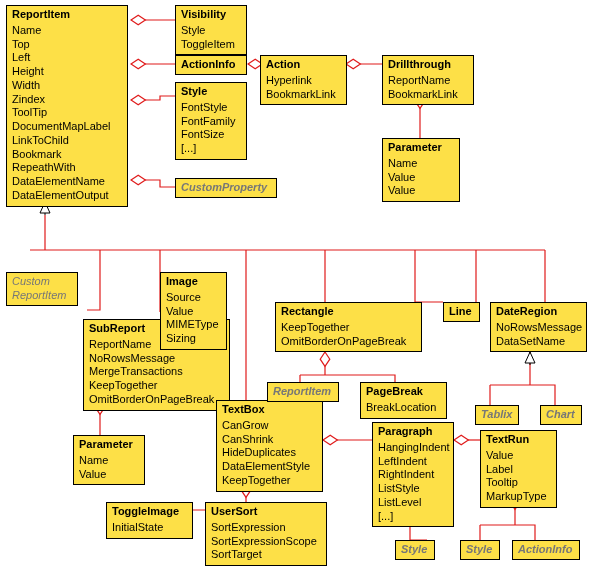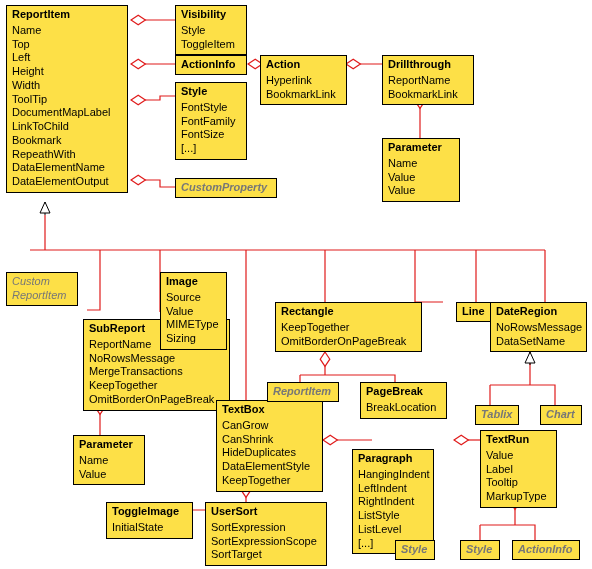--- a/index.html
+++ b/index.html
@@ -93,20 +93,21 @@
 </svg>
 
 <div class="box" style="left:6px;top:5px;width:120px;">
   <div class="title">ReportItem</div>
   <div class="attrs">
       <div class="attr">Name</div>
       <div class="attr">Top</div>
       <div class="attr">Left</div>
       <div class="attr">Height</div>
       <div class="attr">Width</div>
+      <div class="attr">Zindex</div>
       <div class="attr">ToolTip</div>
       <div class="attr">DocumentMapLabel</div>
       <div class="attr">LinkToChild</div>
       <div class="attr">Bookmark</div>
       <div class="attr">RepeathWith</div>
       <div class="attr">DataElementName</div>
       <div class="attr">DataElementOutput</div>
     </div>
 </div>
 
@@ -235,41 +236,41 @@
   <div class="title">ReportItem</div>
 </div>
 
 <div class="box" style="left:360px;top:382px;width:85px;">
   <div class="title">PageBreak</div>
   <div class="attrs">
       <div class="attr">BreakLocation</div>
     </div>
 </div>
 
-<div class="box" style="left:456px;top:302px;width:35px;">
+<div class="box" style="left:443px;top:302px;width:35px;">
   <div class="title">Line</div>
 </div>
 
 <div class="box" style="left:490px;top:302px;width:95px;">
   <div class="title">DateRegion</div>
   <div class="attrs">
       <div class="attr">NoRowsMessage</div>
       <div class="attr">DataSetName</div>
     </div>
 </div>
 
 <div class="box italic" style="left:475px;top:405px;width:42px;">
   <div class="title">Tablix</div>
 </div>
 
 <div class="box italic" style="left:540px;top:405px;width:40px;">
   <div class="title">Chart</div>
 </div>
 
-<div class="box" style="left:352px;top:422px;width:80px;margin-top:27px;">
+<div class="box" style="left:372px;top:422px;width:80px;">
   <div class="title">Paragraph</div>
   <div class="attrs">
       <div class="attr">HangingIndent</div>
       <div class="attr">LeftIndent</div>
       <div class="attr">RightIndent</div>
       <div class="attr">ListStyle</div>
       <div class="attr">ListLevel</div>
       <div class="attr">[...]</div>
     </div>
 </div>

